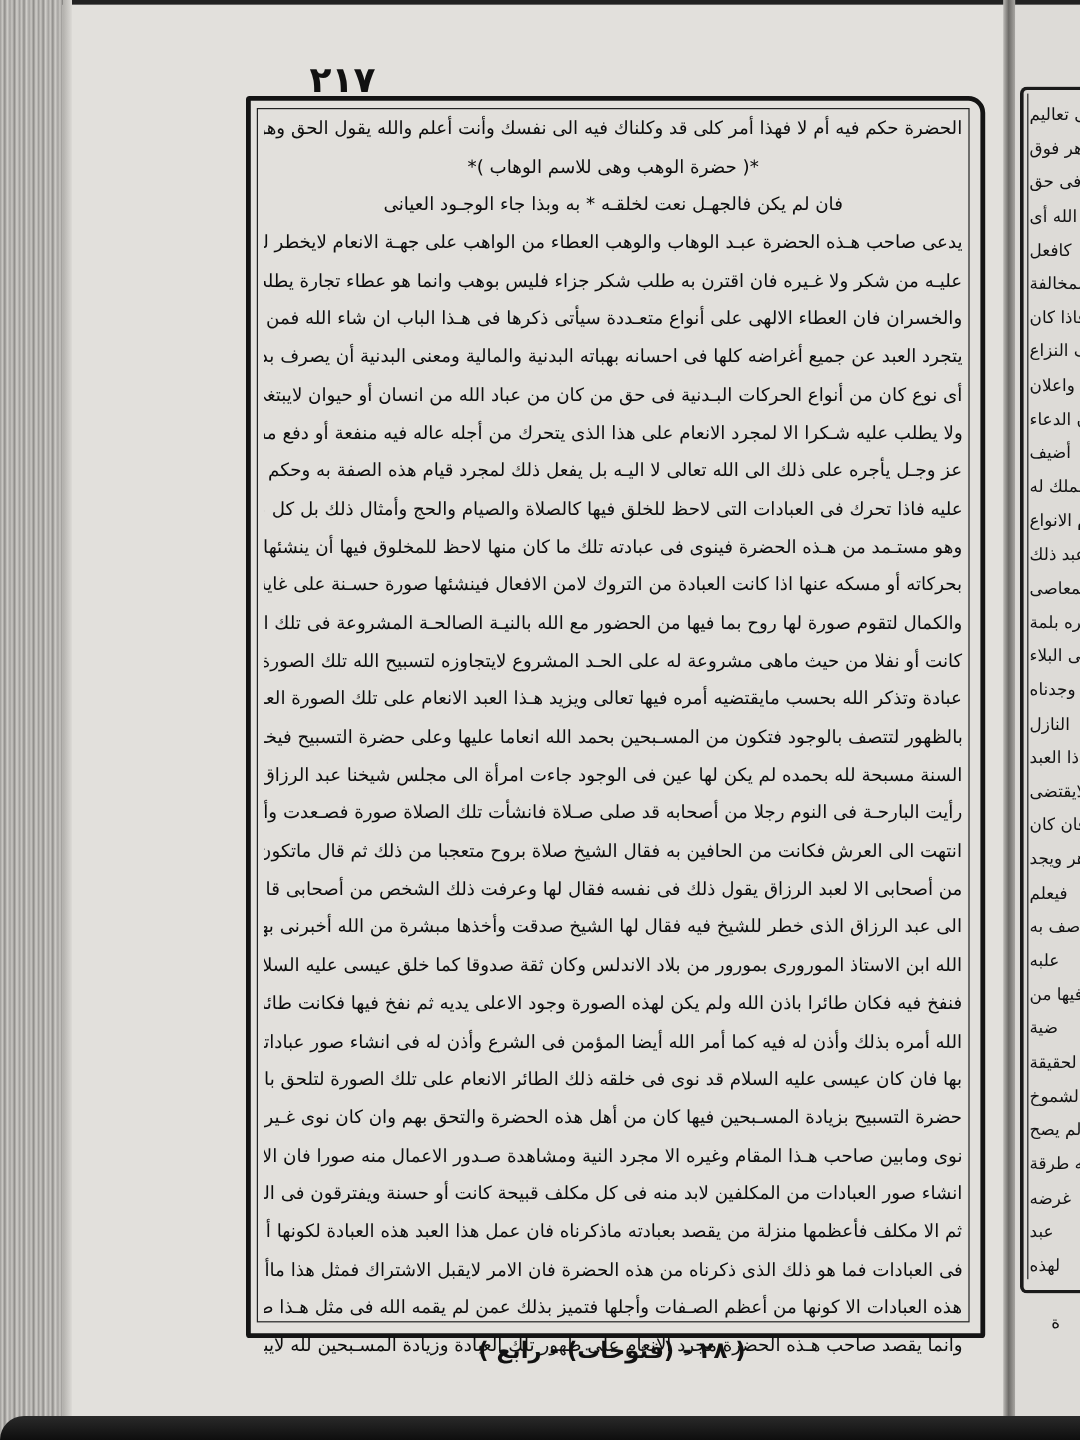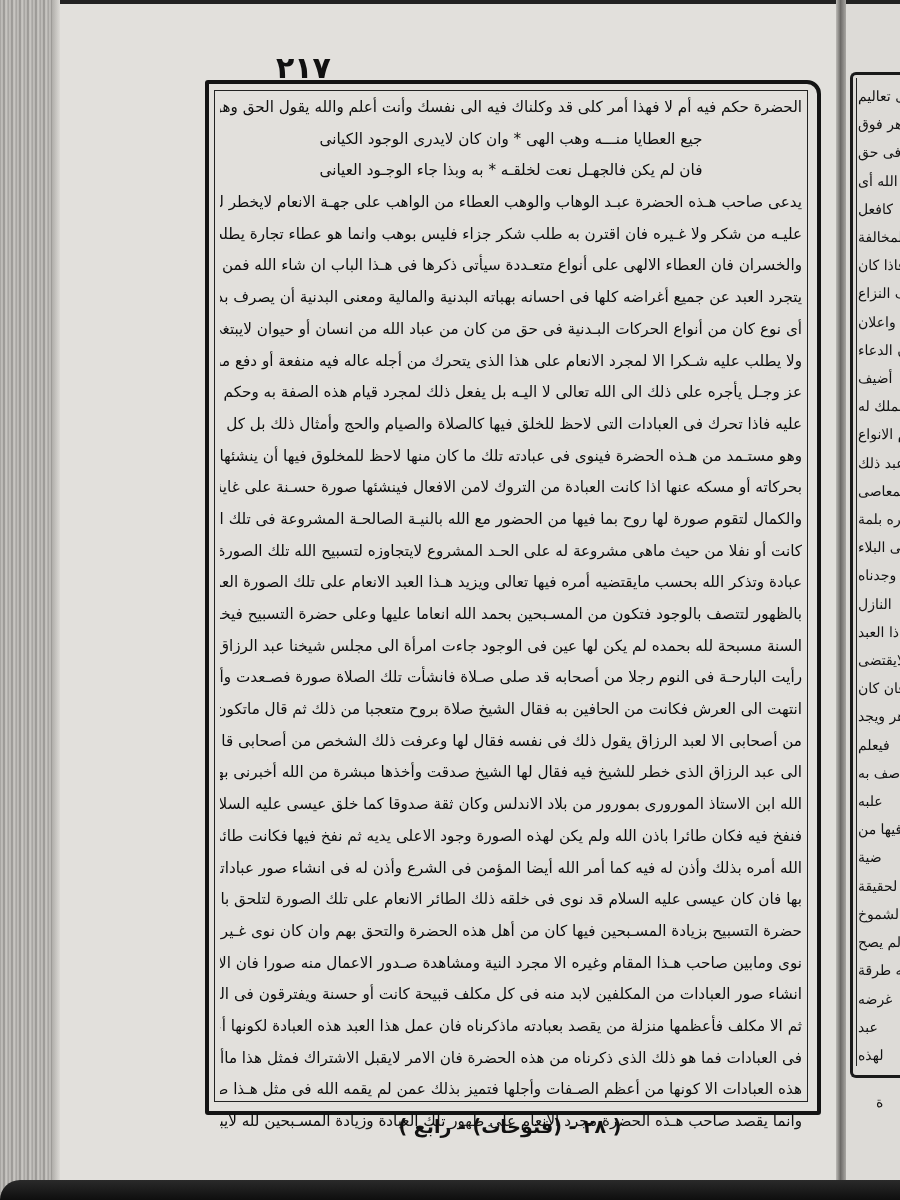--- a/index.html
+++ b/index.html
@@ -49,21 +49,21 @@
       position: absolute; left: 12px; top: 78px; width: 100px;
       direction: rtl; text-align: left;
       font-size: 14px; line-height: 28.2px; color: #111;
       white-space: nowrap;
     }
     .adjacent-lines div { direction: rtl; text-align: left; }
     .adjacent-footer {
       position: absolute; left: 30px; top: 1090px; font-size: 14px; color: #111;
     }
     .page-number {
-      position: absolute; left: 276px; top: 50px;
+      position: absolute; left: 258px; top: 50px;
       font-size: 30px; font-weight: bold; color: #111; letter-spacing: -1px;
       font-family: "DejaVu Sans", sans-serif;
     }
     .frame-outer {
       position: absolute; left: 205px; top: 80px; width: 608px; height: 1027px;
       border: 4px solid #141414;
       border-radius: 3px 14px 3px 3px;
     }
     .frame-inner {
       position: absolute; left: 214px; top: 90px; width: 592px; height: 1010px;
@@ -95,21 +95,21 @@
 
 <div class="page"></div>
 
 <div class="page-number">٢١٧</div>
 
 <div class="frame-outer"></div>
 <div class="frame-inner"></div>
 
 <div class="text-block">
   <div class="line">الحضرة حكم فيه أم لا  فهذا أمر كلى قد وكلناك فيه الى نفسك  وأنت أعلم  والله يقول الحق  وهو يهدى السبيل</div>
-  <div class="line centered">جيع العطايا منـــه وهب الهى  *  وان كان لايدرى الوجود الكيانى</div>
+  <div class="line centered">*( حضرة الوهب وهى للاسم الوهاب )*</div>
   <div class="line centered">فان لم يكن فالجهـل نعت لخلقـه  *  به وبذا جاء الوجـود العيانى</div>
   <div class="line">يدعى صاحب هـذه الحضرة عبـد الوهاب والوهب العطاء من الواهب على جهـة الانعام لايخطر له خاطر الجزاء</div>
   <div class="line">عليـه من شكر ولا غـيره فان اقترن به طلب شكر جزاء فليس بوهب  وانما هو عطاء تجارة يطلب به الربح</div>
   <div class="line">والخسران  فان العطاء الالهى على أنواع متعـددة سيأتى ذكرها فى هـذا الباب ان شاء الله  فمن هذه الحضرة</div>
   <div class="line">يتجرد العبد عن جميع أغراضه كلها فى احسانه بهباته البدنية والمالية  ومعنى البدنية أن يصرف بدنه بسفر أو</div>
   <div class="line">أى نوع كان من أنواع الحركات البـدنية فى حق من كان من عباد الله من انسان أو حيوان لايبتغى بذلك أجرا</div>
   <div class="line">ولا يطلب عليه شـكرا الا لمجرد الانعام على هذا الذى يتحرك من أجله عاله فيه منفعة أو دفع مضرة وكون الله</div>
   <div class="line">عز وجـل يأجره على ذلك الى الله تعالى لا اليـه بل يفعل ذلك لمجرد قيام هذه الصفة به وحكم هذا الاسم الالهى</div>
   <div class="line">عليه فاذا تحرك فى العبادات التى لاحظ للخلق فيها كالصلاة والصيام والحج  وأمثال ذلك بل كل عبادة مشروعة</div>
   <div class="line">وهو مستـمد من هـذه الحضرة فينوى فى عبادته تلك ما كان منها لاحظ للمخلوق فيها أن ينشئها ويظهر عينها</div>

